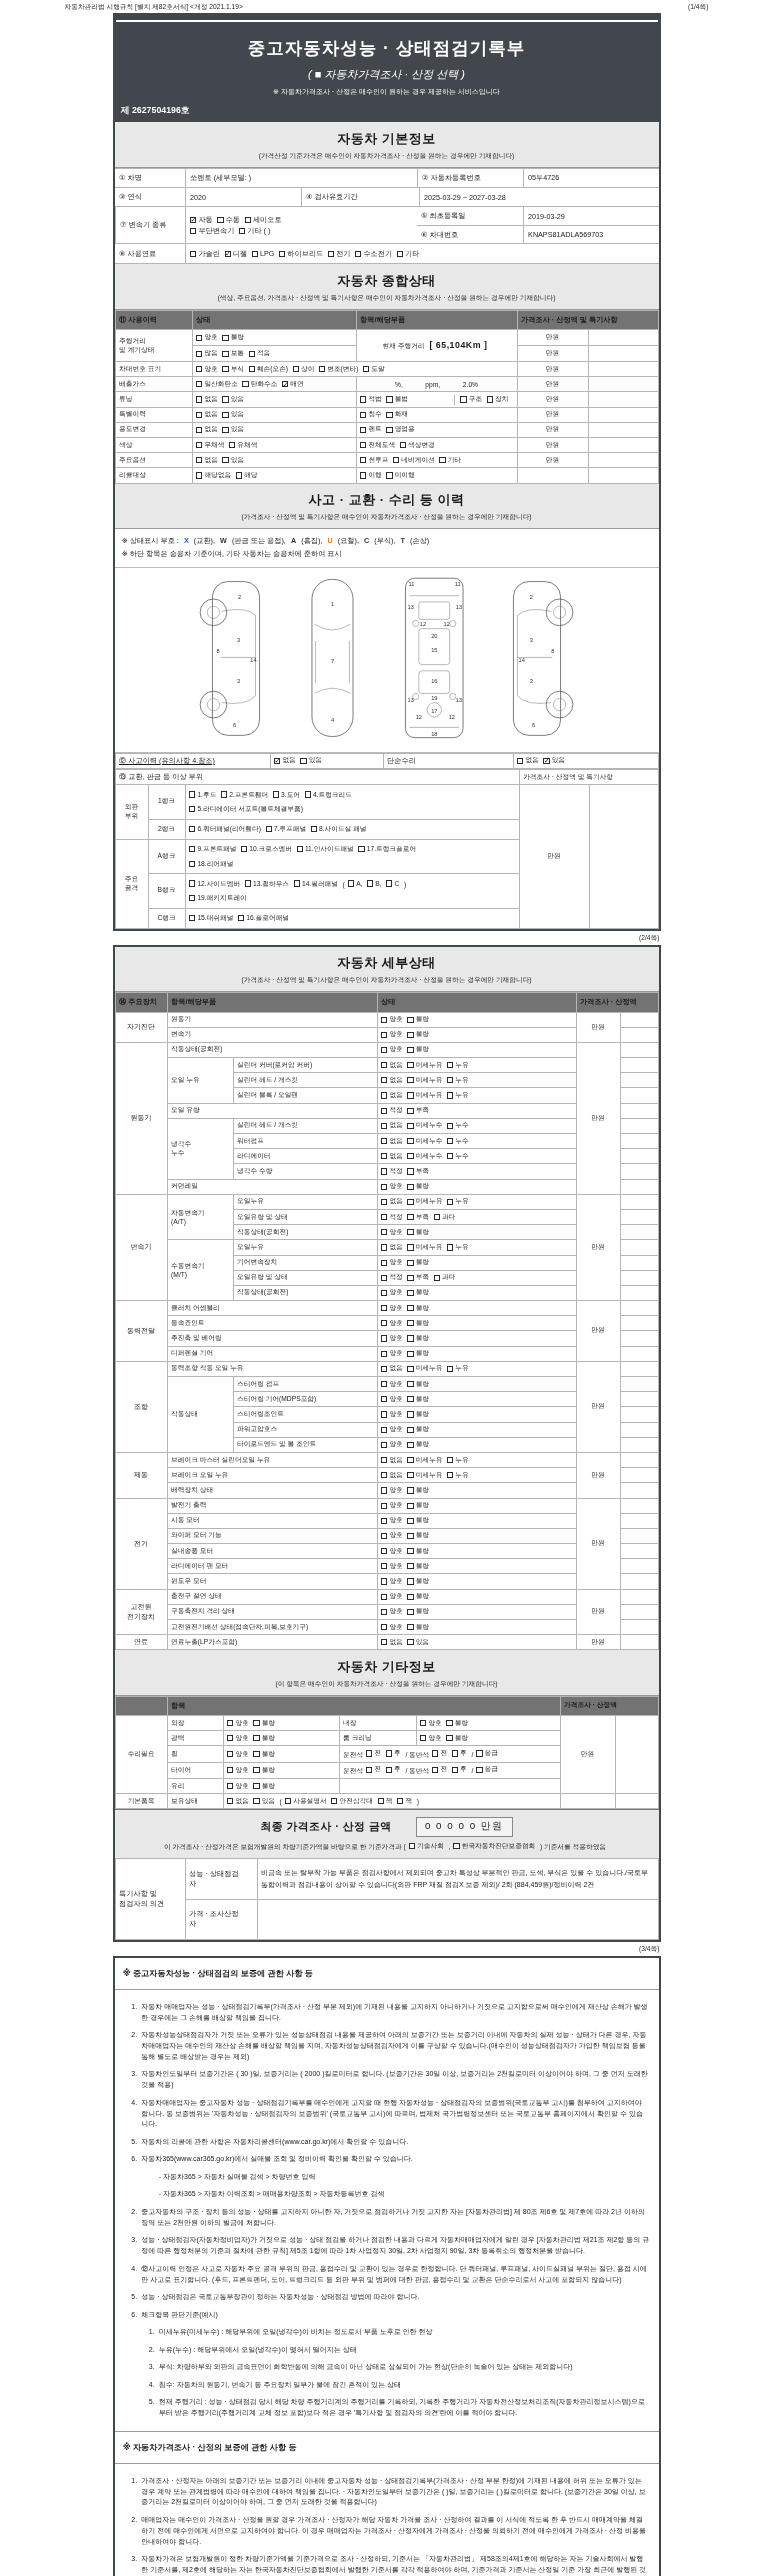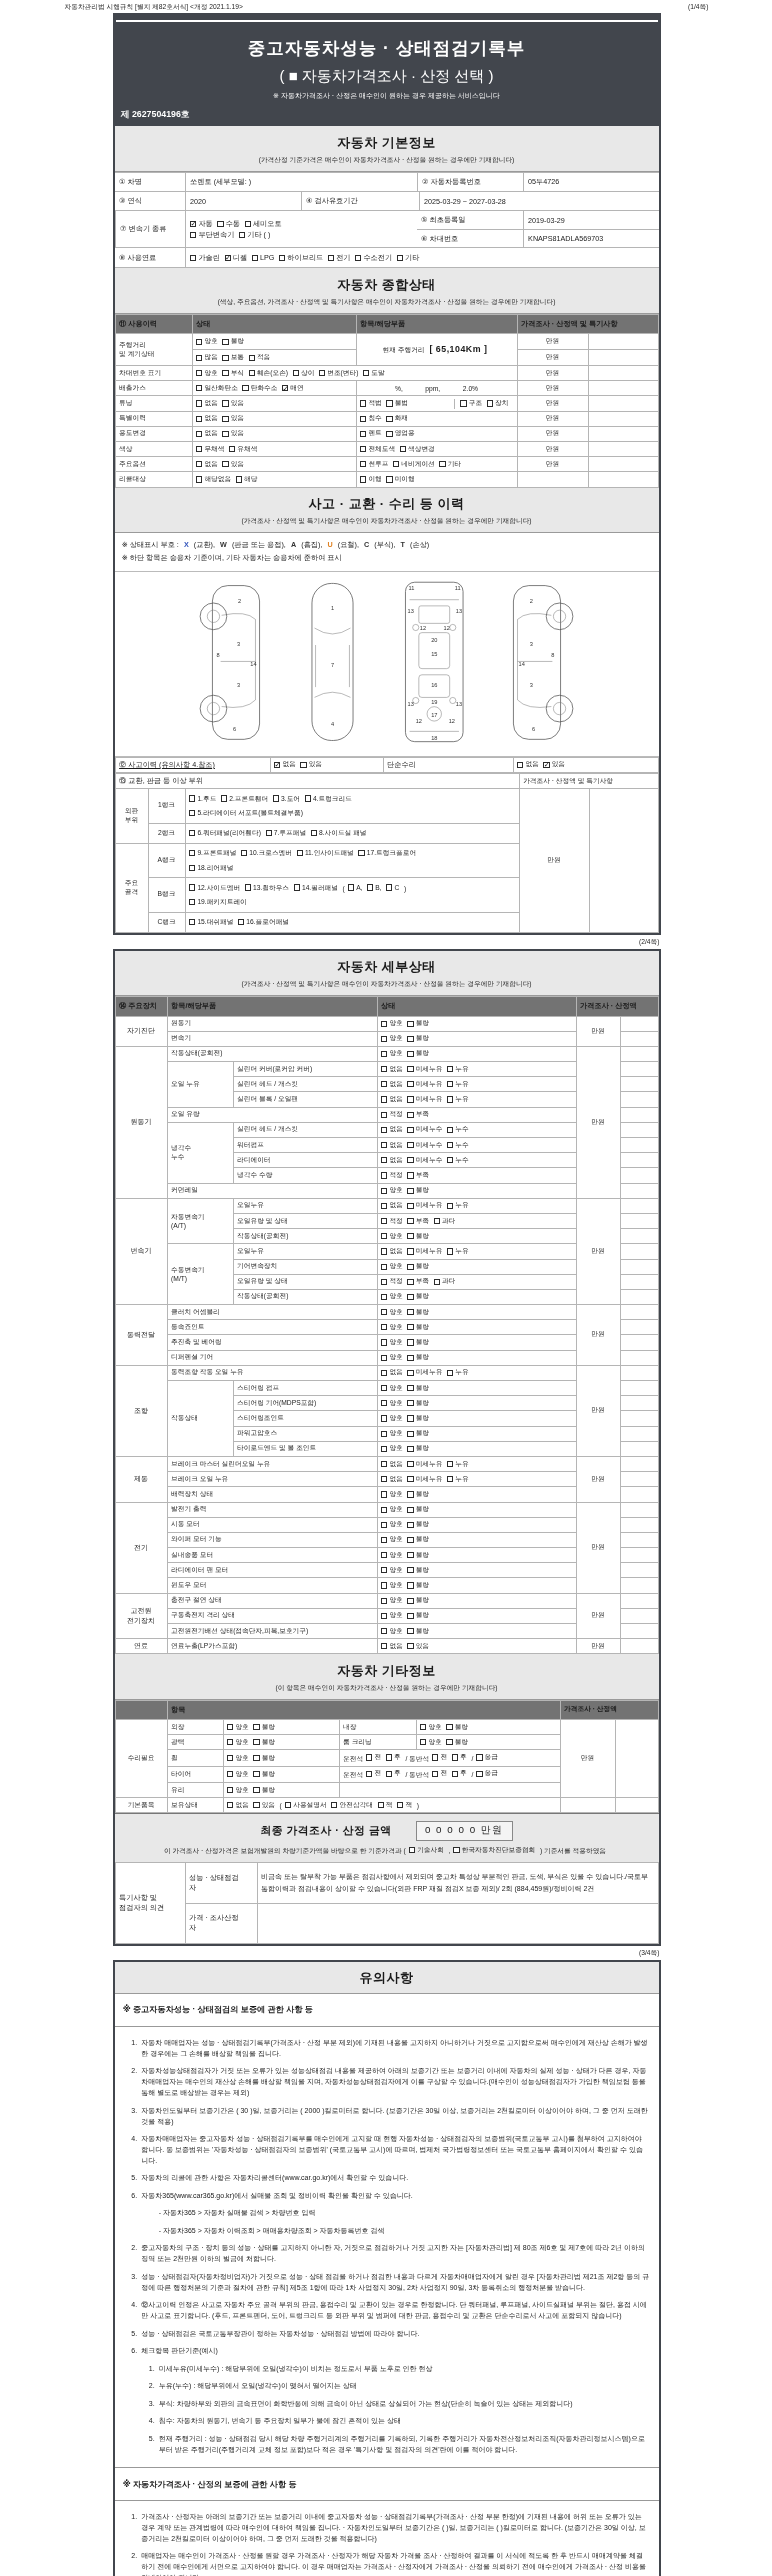--- a/index.html
+++ b/index.html
@@ -11,21 +11,21 @@
   .meta-line { width:644px; margin:3.1px auto 1px; display:flex; justify-content:space-between; font-size:6.7px; color:#222; }
   .sheet { width:548px; margin:0 auto; }
   .pagemark { text-align:right; font-size:6.7px; padding:3.1px 1px 2.1px; color:#222; }
 
   .page { border:2.6px solid #42464d; background:#fff; }
 
   
   .title-band { background:#42464d; color:#fff; text-align:center; padding:5.2px 0 0; }
   .title-band .tline { border-top:2.1px solid #fff; margin:0 1px 13.4px; }
   .title-band h1 { margin:0; font-size:17.5px; letter-spacing:1px; font-weight:bold; }
-  .title-band .sub { font-size:15px; margin-top:7.2px; }
+  .title-band .sub { font-size:11px; margin-top:7.2px;font-style:italic; }
   .title-band .note { font-size:7px; margin-top:5.2px; }
   .title-band .docno { text-align:left; font-size:8.8px; font-weight:bold; padding:8.2px 6.2px 5.2px; }
 
   
   .sec-band { background:#e8e8e8; text-align:center; padding:7.2px 0 6.2px; border-bottom:0.5px solid #9a9a9a; }
   .sec-band h2 { margin:0; font-size:13px; font-weight:bold; letter-spacing:0.5px; }
   .sec-band .sub { font-size:6.7px; margin-top:4.1px; color:#222; }
 
   
   .cb { display:inline-flex; align-items:center; margin:0.5px 4.6px 0.5px 0; white-space:nowrap; }
@@ -1358,23 +1358,20 @@
 자</td>
         <td></td>
       </tr>
     </tbody>
       </table>
   </div>
 
   <div class="pagemark">(3/4쪽)</div>
 
   <div class="page">
-    <div class="sec-band">
-      <h2>유의사항</h2>
-    </div>
     <div class="note-subhead">※ 중고자동차성능 · 상태점검의 보증에 관한 사항 등</div>
     <div class="notes-list" id="notes1" style="border-bottom:0.5px solid #999;">
         <div class="nitem">
           <span class="nnum">1.</span>
           <span class="ntext">자동차 매매업자는 성능 · 상태점검기록부(가격조사 · 산정 부분 제외)에 기재된 내용을 고지하지 아니하거나 거짓으로 고지함으로써 매수인에게 재산상 손해가 발생한 경우에는 그 손해를 배상할 책임을 집니다.</span>
         </div>
         <div class="nitem">
           <span class="nnum">2.</span>
           <span class="ntext">자동차성능상태점검자가 거짓 또는 오류가 있는 성능상태점검 내용을 제공하여 아래의 보증기간 또는 보증거리 이내에 자동차의 실제 성능 · 상태가 다른 경우, 자동차매매업자는 매수인의 재산상 손해를 배상할 책임을 지며, 자동차성능상태점검자에게 이를 구상할 수 있습니다.(매수인이 성능상태점검자가 가입한 책임보험 등을 통해 별도로 배상받는 경우는 제외)</span>
         </div>

